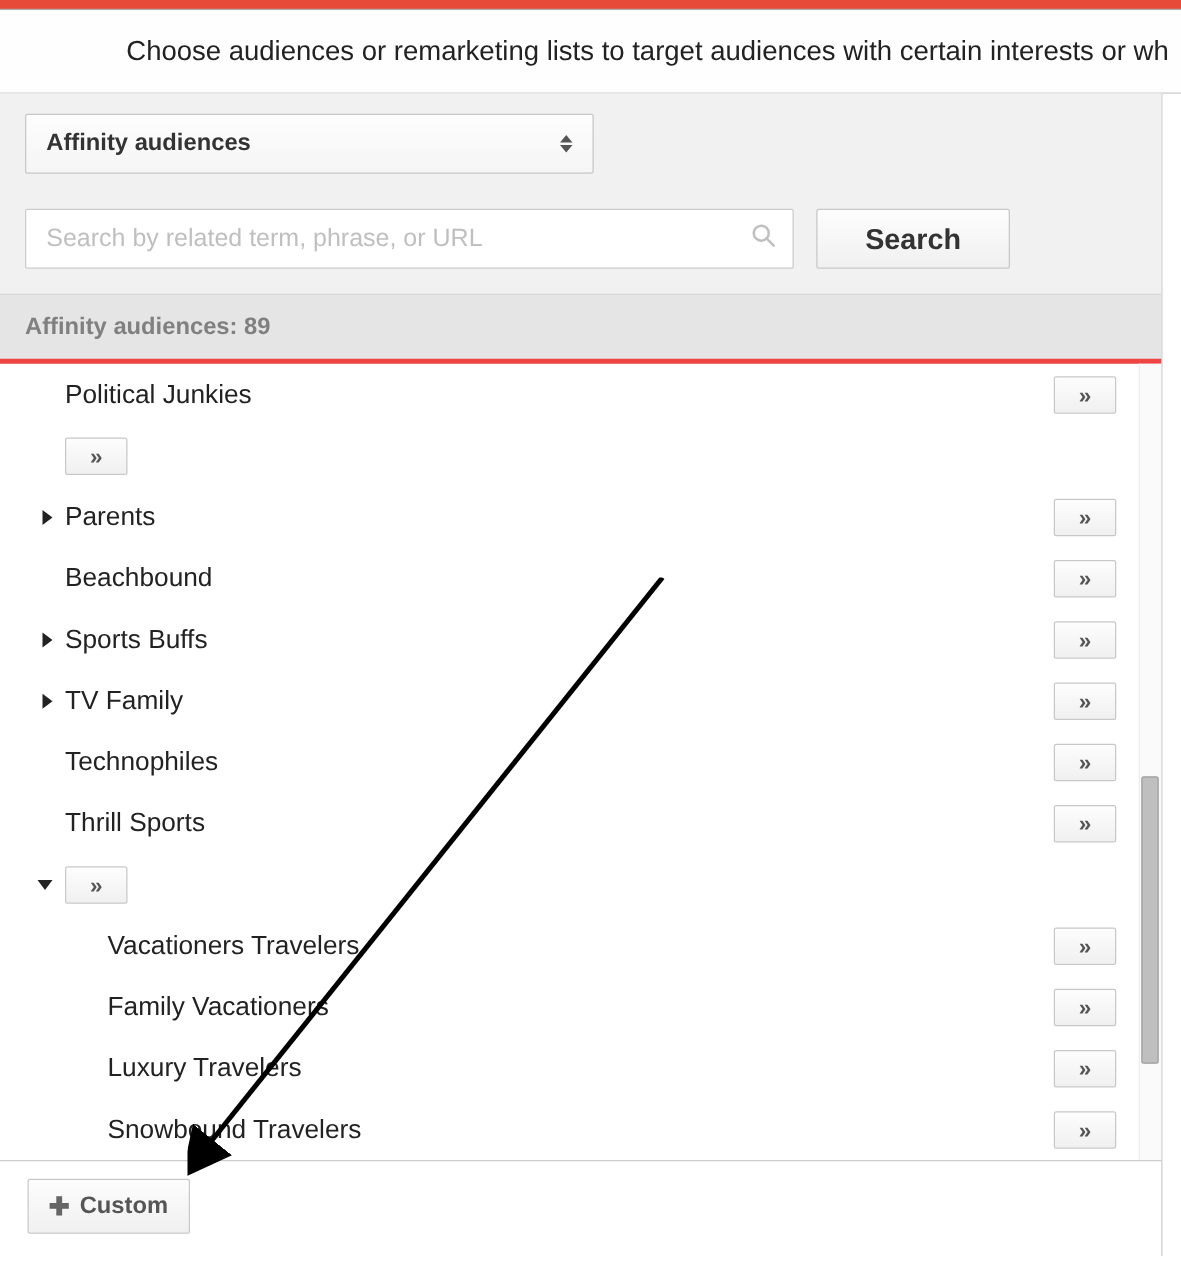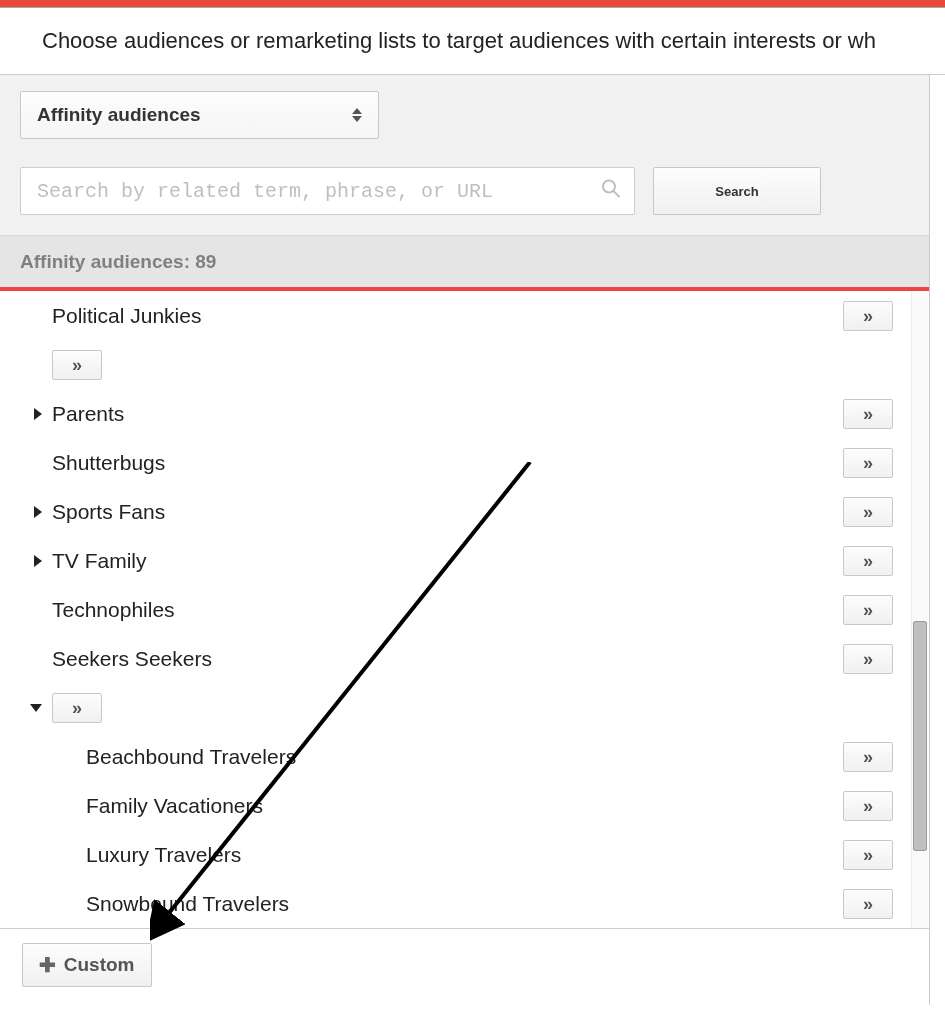--- a/index.html
+++ b/index.html
@@ -17,38 +17,39 @@
       border-bottom: 1px solid #aaa;
     }
     .header-text {
       padding: 20px 10px 20px 42px;
       font-size: 22px;
       color: #222;
       border-bottom: 1px solid #ccc;
       white-space: nowrap;
       overflow: hidden;
       background: #fefefe;
+      text-align: right;
     }
     .panel {
       width: 930px;
       border-right: 1px solid #ccc;
       background: #fff;
     }
     .controls-section {
       background: #f1f1f1;
       border-bottom: 1px solid #d8d8d8;
     }
     .dropdown-row {
       padding: 16px 20px 16px 20px;
     }
     .dropdown {
       display: inline-flex;
       align-items: center;
       justify-content: space-between;
-      width: 359px;
+      width: 455px;
       height: 48px;
       background: linear-gradient(#fdfdfd, #f5f5f5);
       border: 1px solid #c8c8c8;
       border-radius: 2px;
       padding: 0 16px;
       cursor: pointer;
     }
     .dropdown-label {
       font-weight: bold;
       font-size: 19px;
@@ -84,38 +85,37 @@
     }
     .search-input {
       width: 100%;
       height: 48px;
       border: 1px solid #ccc;
       border-radius: 2px;
       padding: 0 50px 0 16px;
       font-size: 20px;
       color: #333;
       background: #fff;
-      font-family: Liberation Mono, monospace;
     }
     .search-input::placeholder { color: #bfbfbf; }
     .search-icon {
       position: absolute;
       right: 14px;
       top: 50%;
       transform: translateY(-50%);
       color: #bfbfbf;
     }
     .search-button {
-      width: 168px;
+      width: 155px;
       height: 48px;
       background: linear-gradient(#fdfdfd, #f0f0f0);
       border: 1px solid #c8c8c8;
       border-radius: 2px;
       font-weight: bold;
-      font-size: 13px;
+      font-size: 23px;
       color: #333;
       cursor: pointer;
     }
     .count-bar {
       background: #e5e5e5;
       border-top: 1px solid #e5e5e5;
       border-bottom: 4px solid #ef4444;
       padding: 14px 20px;
       font-weight: bold;
       font-size: 19px;
@@ -266,56 +266,56 @@
       </div>
       <div class="list-row">
         <div class="expand-col">
           <span class="tri-right"></span>
         </div>
         <div class="row-label">Parents</div>
         <button class="action-btn">»</button>
       </div>
       <div class="list-row">
         <div class="expand-col"></div>
-        <div class="row-label">Shutterbugs</div>
+        <div class="row-label">Beachbound</div>
         <button class="action-btn">»</button>
       </div>
       <div class="list-row">
         <div class="expand-col">
           <span class="tri-right"></span>
         </div>
-        <div class="row-label">Sports Fans</div>
+        <div class="row-label">Sports Buffs</div>
         <button class="action-btn">»</button>
       </div>
       <div class="list-row">
         <div class="expand-col">
           <span class="tri-right"></span>
         </div>
         <div class="row-label">TV Family</div>
         <button class="action-btn">»</button>
       </div>
       <div class="list-row">
         <div class="expand-col"></div>
         <div class="row-label">Technophiles</div>
         <button class="action-btn">»</button>
       </div>
       <div class="list-row">
         <div class="expand-col"></div>
-        <div class="row-label">Seekers Seekers</div>
+        <div class="row-label">Thrill Sports</div>
         <button class="action-btn">»</button>
       </div>
       <div class="list-row">
         <div class="expand-col">
           <span class="tri-down"></span>
         </div>
         <button class="action-btn">»</button>
       </div>
       <div class="list-row">
         <div class="expand-col"></div>
-        <div class="row-label child">Beachbound Travelers</div>
+        <div class="row-label child">Vacationers Travelers</div>
         <button class="action-btn">»</button>
       </div>
       <div class="list-row">
         <div class="expand-col"></div>
         <div class="row-label child">Family Vacationers</div>
         <button class="action-btn">»</button>
       </div>
       <div class="list-row">
         <div class="expand-col"></div>
         <div class="row-label child">Luxury Travelers</div>

